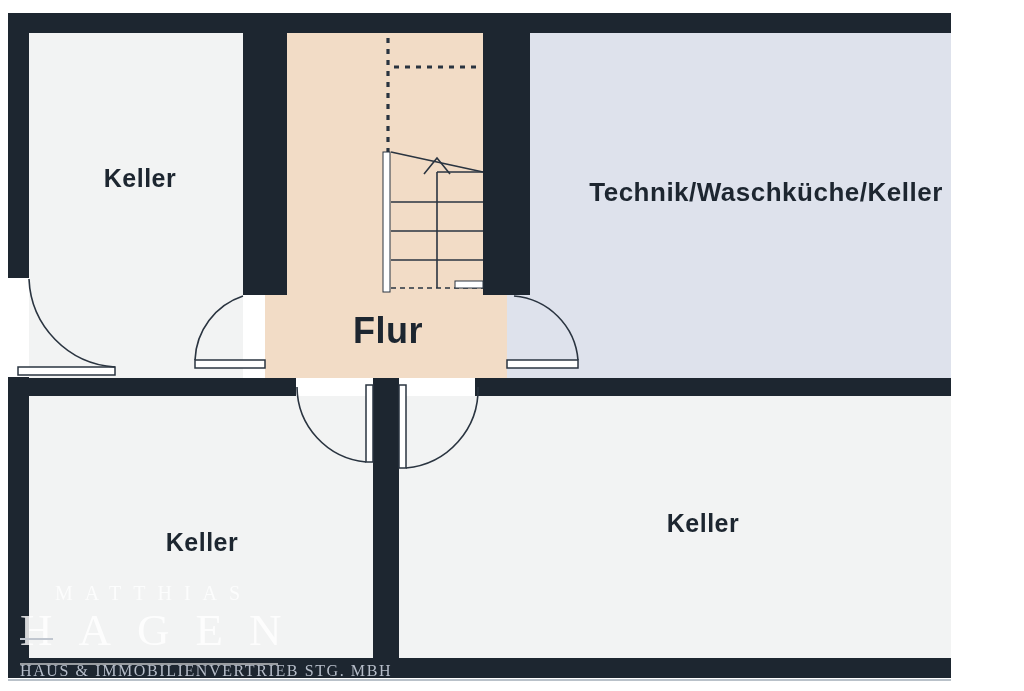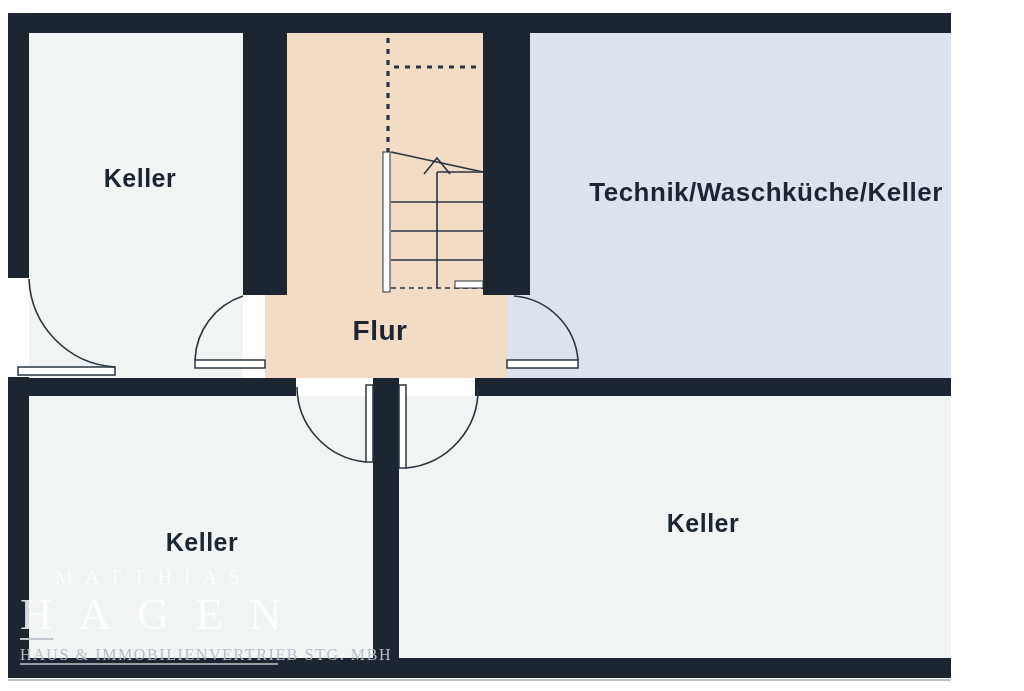--- a/index.html
+++ b/index.html
@@ -14,21 +14,21 @@
   .floor-hall{position:absolute;background:var(--hallway,#f2dcc6);}
   .room-label{
     position:absolute;transform:translate(-50%,-50%);
     color:var(--wall,#1d2630);font-weight:700;letter-spacing:0.5px;white-space:nowrap;
   }
   svg.overlay{position:absolute;left:0;top:0;width:1024px;height:691px;pointer-events:none;}
   .ln{stroke:var(--line,#2a3440);fill:none;stroke-width:1.6;}
   .ln-thick{stroke:var(--line,#2a3440);fill:none;stroke-width:3.2;}
   .leaf{fill:#ffffff;stroke:var(--line,#2a3440);stroke-width:1.5;}
   .sill{fill:#ffffff;stroke:var(--line,#2a3440);stroke-width:1;}
-  .wm{position:absolute;font-family:"Liberation Serif",serif;white-space:nowrap;}
+  .wm{position:absolute;font-family:"Liberation Serif",serif;white-space:nowrap;margin-top:16px;}
   .wm-first{left:55px;top:566px;font-size:20px;letter-spacing:12px;color:rgba(255,255,255,0.78);}
   .wm-last{left:20px;top:588px;font-size:45px;letter-spacing:26px;color:rgba(255,255,255,0.82);}
   .wm-tagline{left:20px;top:646px;font-size:16px;letter-spacing:1.6px;color:#b6bdc9;}
   .wm-rule-short{left:20px;top:638px;width:33px;height:2px;background:#c0c6cf;}
   .wm-rule-long{left:20px;top:663px;width:258px;height:2px;background:rgba(255,255,255,0.55);}
   .shadow-line{left:8px;top:679px;width:1007px;height:2px;background:#b9c1c9;}
   .window-glass{position:absolute;background:#ffffff;}
 </style>
 </head>
 <body>
@@ -97,21 +97,21 @@
       <path class="ln" d="M 366 462 A 76 76 0 0 1 297 387"></path>
     </g>
     <g>
       <rect class="leaf" x="399" y="385" width="7" height="83"></rect>
       <path class="ln" d="M 406 468 A 79 79 0 0 0 478 387"></path>
     </g>
   </svg>
 
   <div class="room-label" style="left:140px;top:178px;font-size:25px;">Keller</div>
   <div class="room-label" style="left:766px;top:192px;font-size:26px;">Technik/Waschküche/Keller</div>
-  <div class="room-label" style="left:380px;top:331px;font-size:28px;text-align:center;">Flur</div>
+  <div class="room-label" style="left:388px;top:331px;font-size:36px;text-align:center;">Flur</div>
   <div class="room-label" style="left:202px;top:542px;font-size:25px;">Keller</div>
   <div class="room-label" style="left:703px;top:523px;font-size:25px;">Keller</div>
 
   <div class="wm wm-first">MATTHIAS</div>
   <div class="wm wm-last">HAGEN</div>
   <div class="abs wm-rule-short"></div>
   <div class="wm wm-tagline">HAUS &amp; IMMOBILIENVERTRIEB STG. MBH</div>
   <div class="abs wm-rule-long"></div>
 
   <div class="abs shadow-line"></div>

